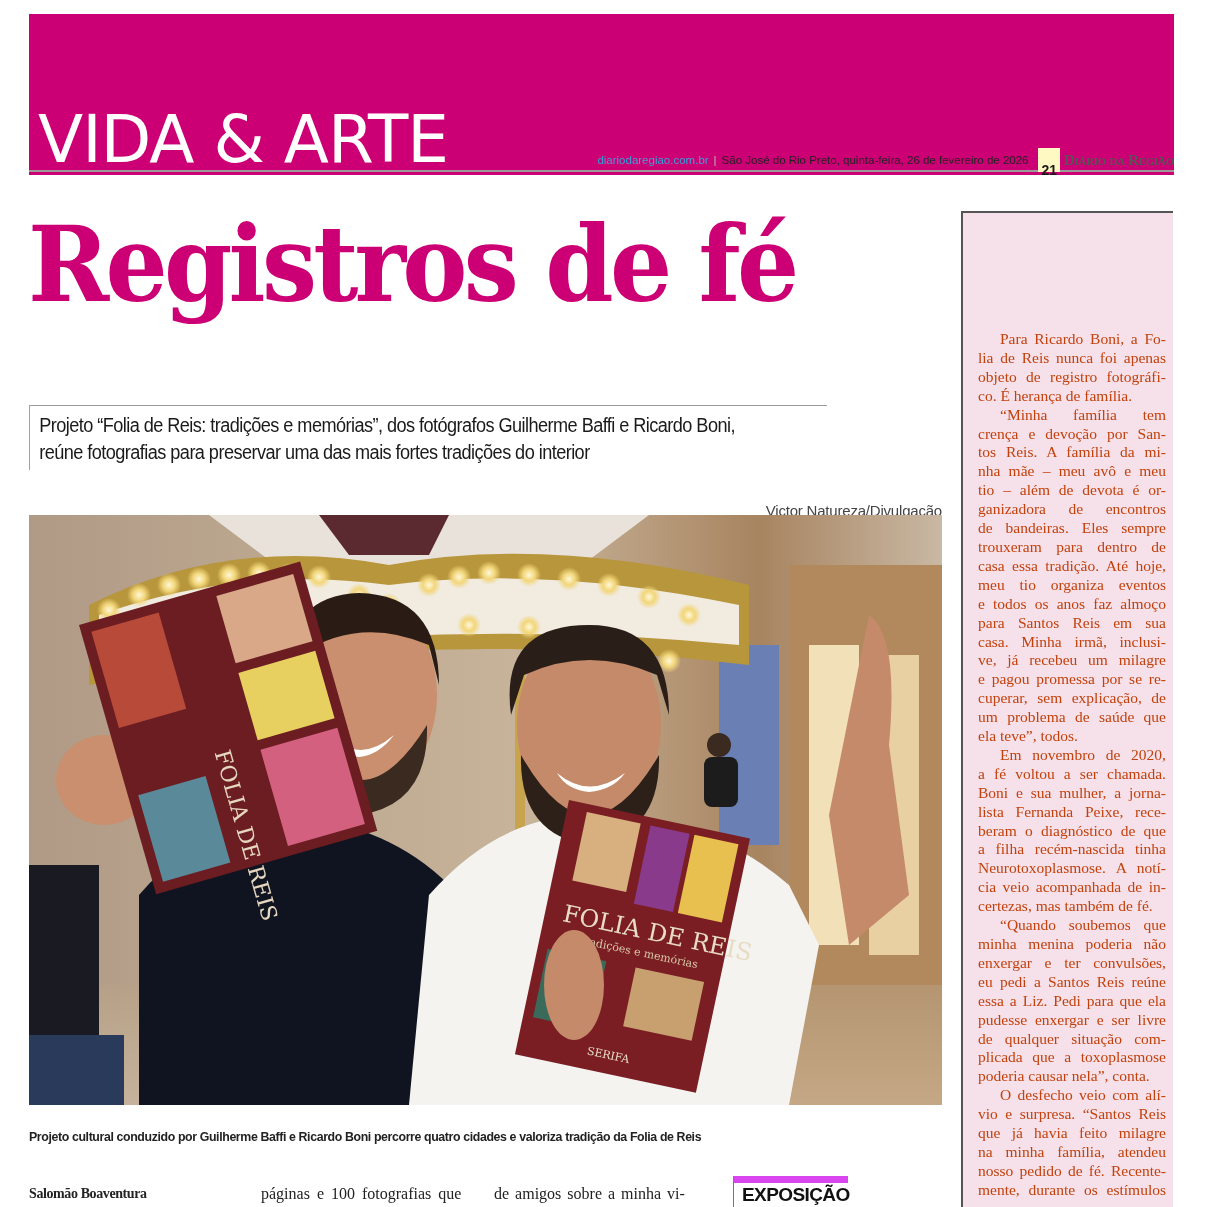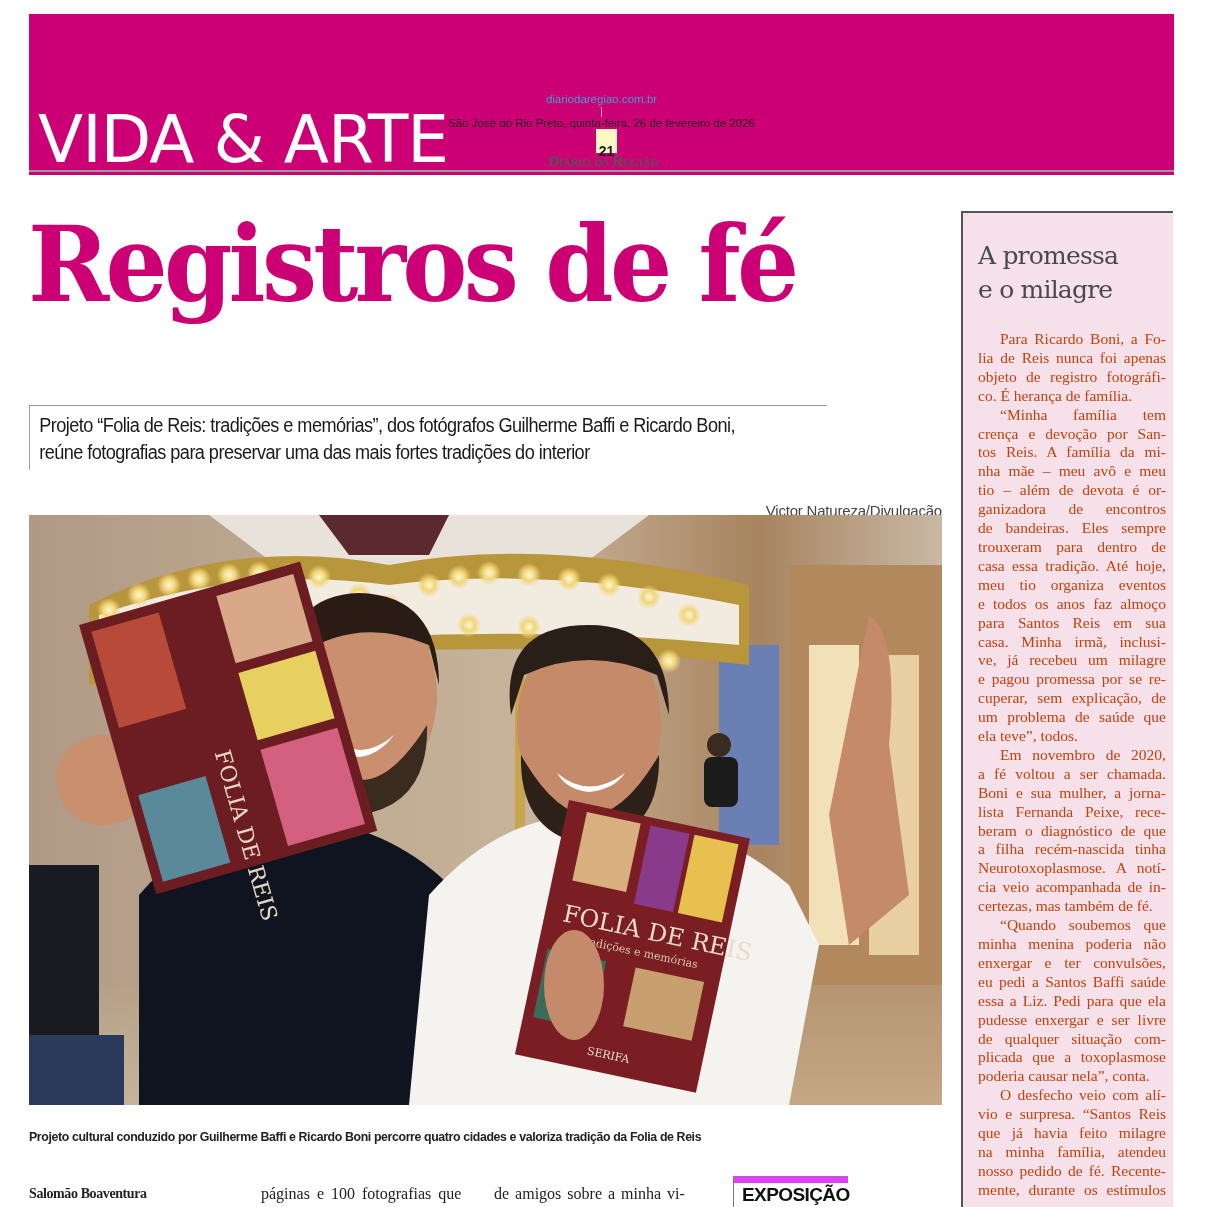--- a/index.html
+++ b/index.html
@@ -13,21 +13,21 @@
   }
   .section-title {
     position: absolute; left: 9px; bottom: 2px;
     font-family: "DejaVu Sans", sans-serif; font-weight: 400;
     font-size: 66px; color: #ffffff; letter-spacing: -1px; line-height: 1;
   }
   .masthead-line {
     position: absolute; left: 29px; top: 150px; width: 1145px; height: 22px;
     border-bottom: 2px solid #9a9a9a;
     display: flex; justify-content: flex-end; align-items: center;
-    font-family: "Liberation Sans", sans-serif; font-size: 11.5px; flex-direction: column;
+    font-family: "Liberation Sans", sans-serif; font-size: 11.5px;
   }
   .site-url { color: #3aa0d8; }
   .sep { color: #bbbbbb; margin: 0 5px; }
   .dateline { color: #222; }
   .page-num {
     background: #fef9c3; font-weight: 700; font-size: 14px; padding: 12px 3px; margin-left: 10px; height: 20px; line-height: 20px;
   }
   .paper-name {
     font-family: "Liberation Serif", serif; font-size: 15px; color: #555; letter-spacing: -0.3px; margin-left: 4px; font-variant: small-caps; font-weight: 700;
   }
@@ -254,24 +254,20 @@
 
 <div class="byline">Salomão Boaventura</div>
 <div class="body-col2">páginas e 100 fotografias que</div>
 <div class="body-col3">de amigos sobre a minha vi-</div>
 <div class="section-tag">
   <span class="tag-bar"></span>
   <span class="tag-label">EXPOSIÇÃO</span>
 </div>
 
 <aside class="sidebar">
-  <div class="sidebar-title">
-    <div>A promessa</div>
-    <div>e o milagre</div>
-  </div>
   <div class="sidebar-body" id="sidebar-body">
       <span class="ln ind">Para Ricardo Boni, a Fo-</span>
       <span class="ln">lia de Reis nunca foi apenas</span>
       <span class="ln">objeto de registro fotográfi-</span>
       <span class="ln last">co. É herança de família.</span>
       <span class="ln ind">“Minha família tem</span>
       <span class="ln">crença e devoção por San-</span>
       <span class="ln">tos Reis. A família da mi-</span>
       <span class="ln">nha mãe – meu avô e meu</span>
       <span class="ln">tio – além de devota é or-</span>
@@ -293,21 +289,21 @@
       <span class="ln">Boni e sua mulher, a jorna-</span>
       <span class="ln">lista Fernanda Peixe, rece-</span>
       <span class="ln">beram o diagnóstico de que</span>
       <span class="ln">a filha recém-nascida tinha</span>
       <span class="ln">Neurotoxoplasmose. A notí-</span>
       <span class="ln">cia veio acompanhada de in-</span>
       <span class="ln last">certezas, mas também de fé.</span>
       <span class="ln ind">“Quando soubemos que</span>
       <span class="ln">minha menina poderia não</span>
       <span class="ln">enxergar e ter convulsões,</span>
-      <span class="ln">eu pedi a Santos Baffi saúde</span>
+      <span class="ln">eu pedi a Santos Reis reúne</span>
       <span class="ln">essa a Liz. Pedi para que ela</span>
       <span class="ln">pudesse enxergar e ser livre</span>
       <span class="ln">de qualquer situação com-</span>
       <span class="ln">plicada que a toxoplasmose</span>
       <span class="ln last">poderia causar nela”, conta.</span>
       <span class="ln ind">O desfecho veio com alí-</span>
       <span class="ln">vio e surpresa. “Santos Reis</span>
       <span class="ln">que já havia feito milagre</span>
       <span class="ln">na minha família, atendeu</span>
       <span class="ln">nosso pedido de fé. Recente-</span>

